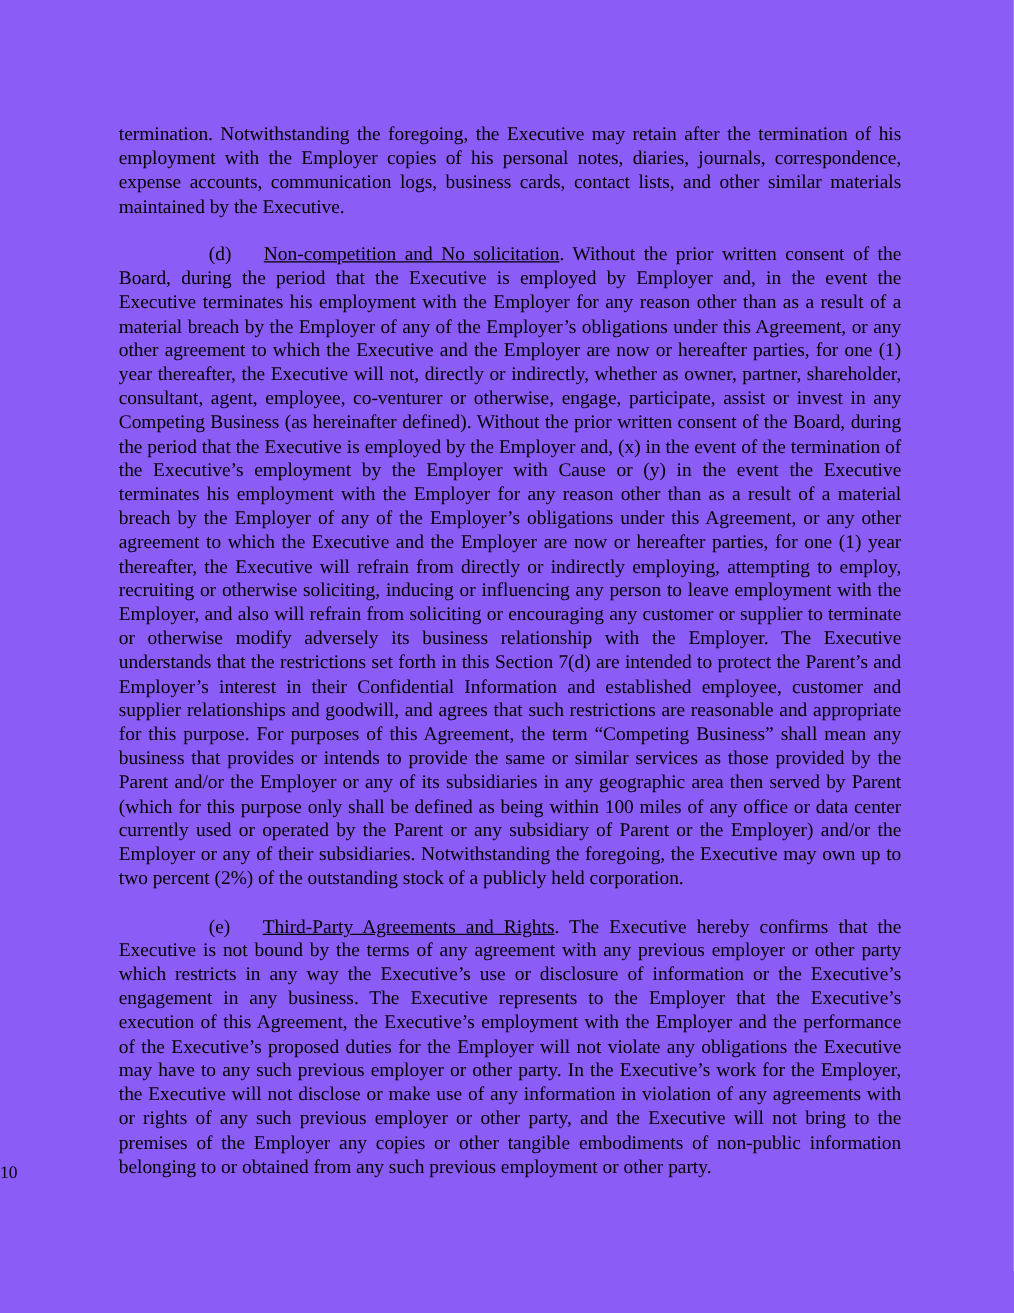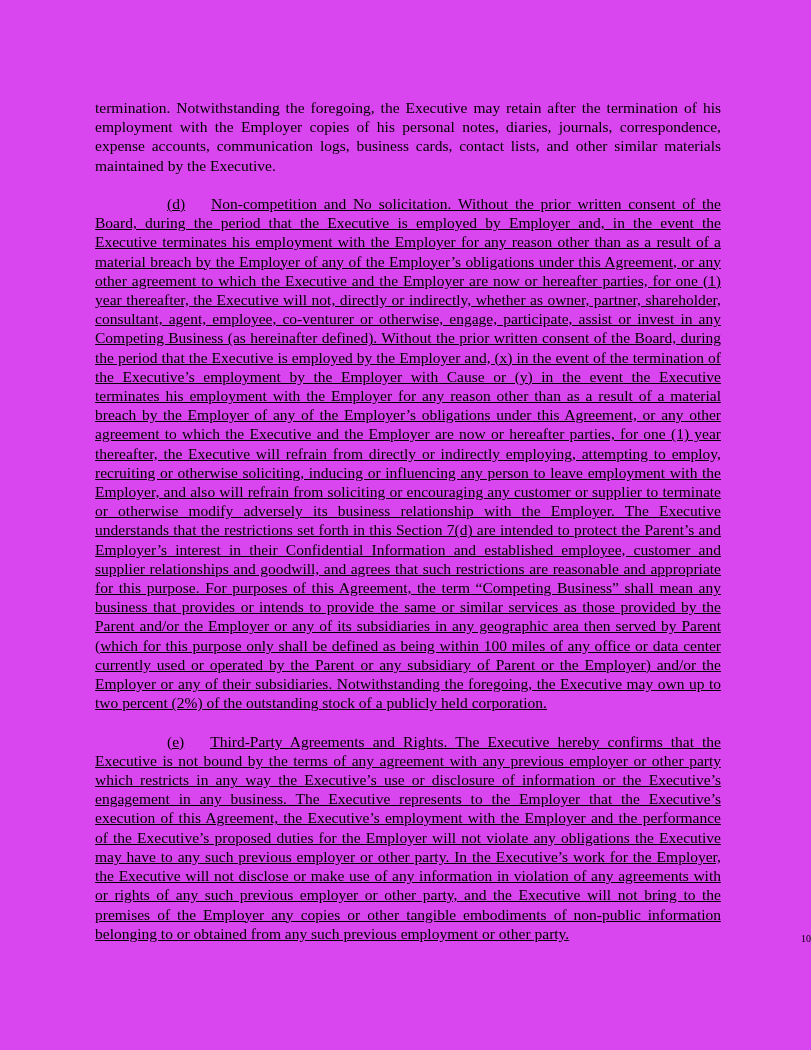--- a/index.html
+++ b/index.html
@@ -1,55 +1,54 @@
 <!DOCTYPE html>
 <html><head>
 <meta charset="utf-8">
 <style>
   html, body { margin: 0; padding: 0; }
   .page {
     position: relative;
     width: 811px;
     height: 1050px;
-    background: #d946ef;
+    background: #8b5cf6;
     overflow: hidden;
     font-family: "Liberation Serif", serif;
     color: #000000;
   }
   .content {
     position: absolute;
     left: 95px;
     top: 98px;
     width: 626px;
     font-size: 15.5px;
     line-height: 19.2px;
     text-align: justify;
   }
   p.para {
     margin: 0 0 19.2px 0;
   }
   p.para:last-child { margin-bottom: 12px; }
   p.para.labeled {
     text-indent: 72px;
-    text-decoration: underline;
   }
   .tab-spacer {
     display: inline-block;
     width: 26px;
   }
   .section-heading {
     text-decoration: underline;
   }
   .page-num {
     position: absolute;
     top: 929px;
     left: 0;
     width: 100%;
-    text-align: right;
-    font-size: 10px;
+    text-align: left;
+    font-size: 14px;
     line-height: 19.2px;
   }
 </style>
 </head>
 <body>
 
 <div class="page">
   <div class="content">
 
     <p class="para"><span>termination.  Notwithstanding the foregoing, the Executive may retain after the termination of his employment with the Employer copies of his personal notes, diaries, journals, correspondence, expense accounts, communication logs, business cards, contact lists, and other similar materials maintained by the Executive.</span></p>

